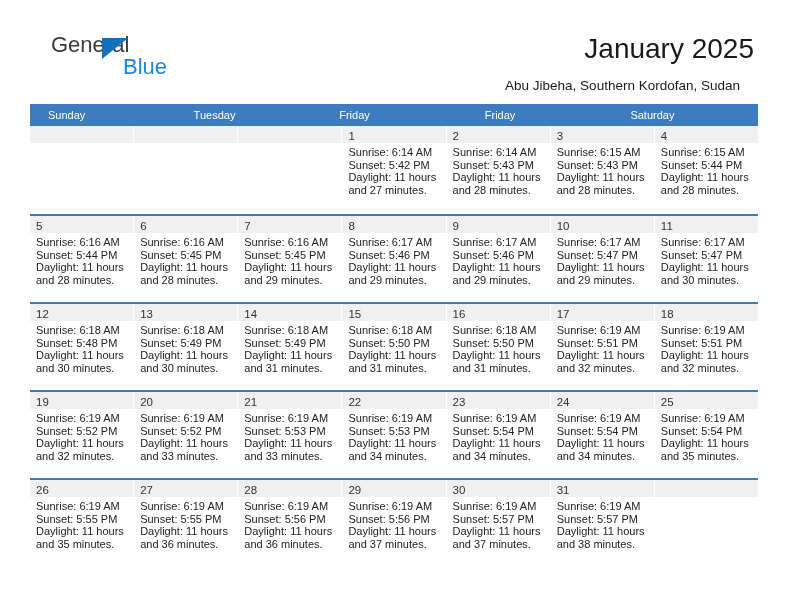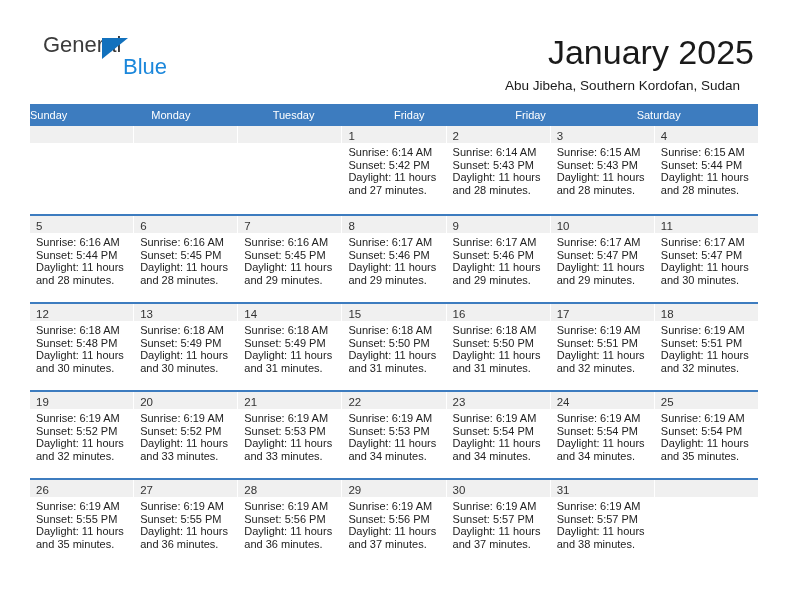--- a/index.html
+++ b/index.html
@@ -31,21 +31,21 @@
   }
   .logo {
     position: absolute;
     left: 35px;
     top: 33px;
     width: 180px;
     height: 50px;
   }
   .logo-general {
     position: absolute;
-    left: 8px;
+    left: 16px;
     top: 0;
     font-size: 22px;
     color: #3b3b3b;
     letter-spacing: 0px;
     line-height: 24px;
   }
   .logo-triangle {
     position: absolute;
     left: 67px;
     top: 5px;
@@ -61,21 +61,21 @@
     font-size: 22px;
     color: #1b87db;
     line-height: 24px;
     margin-left: 32px;
   }
 
   .title {
     position: absolute;
     right: 38px;
     top: 33px;
-    font-size: 34px;
+    font-size: 28px;
     color: #1a1a1a;
     text-align: right;
     white-space: nowrap;
   }
   .subtitle {
     position: absolute;
     right: 52px;
     top: 78px;
     font-size: 13.5px;
     color: #1a1a1a;
@@ -93,21 +93,21 @@
   .dow-row {
     display: flex;
     background: #3d7cbf;
     height: 22px;
   }
   .dow {
     flex: 1 1 0;
     color: #ffffff;
     font-size: 11px;
     line-height: 22px;
-    padding-left: 0;
+    padding-left: 18px;
     box-sizing: border-box;
     white-space: nowrap;
   }
   .week {
     display: flex;
     border-top: 2px solid #3d7cbf;
     height: 88px;
     box-sizing: border-box;
   }
   .week:first-of-type {
@@ -162,21 +162,20 @@
       <span class="logo-blue">Blue</span>
     </div>
 
     <div class="title">January 2025</div>
     <div class="subtitle">Abu Jibeha, Southern Kordofan, Sudan</div>
   </div>
 
   <div class="calendar">
     <div class="dow-row">
       <div class="dow">Sunday</div>
-      <div class="dow">Monday</div>
       <div class="dow">Tuesday</div>
       <div class="dow">Friday</div>
       <div class="dow">Friday</div>
       <div class="dow">Saturday</div>
     </div>
 
     <div id="weeks-container">
         <div class="week">
           <div class="cell empty">
             <div class="daynum-band"><span class="daynum"></span></div>

